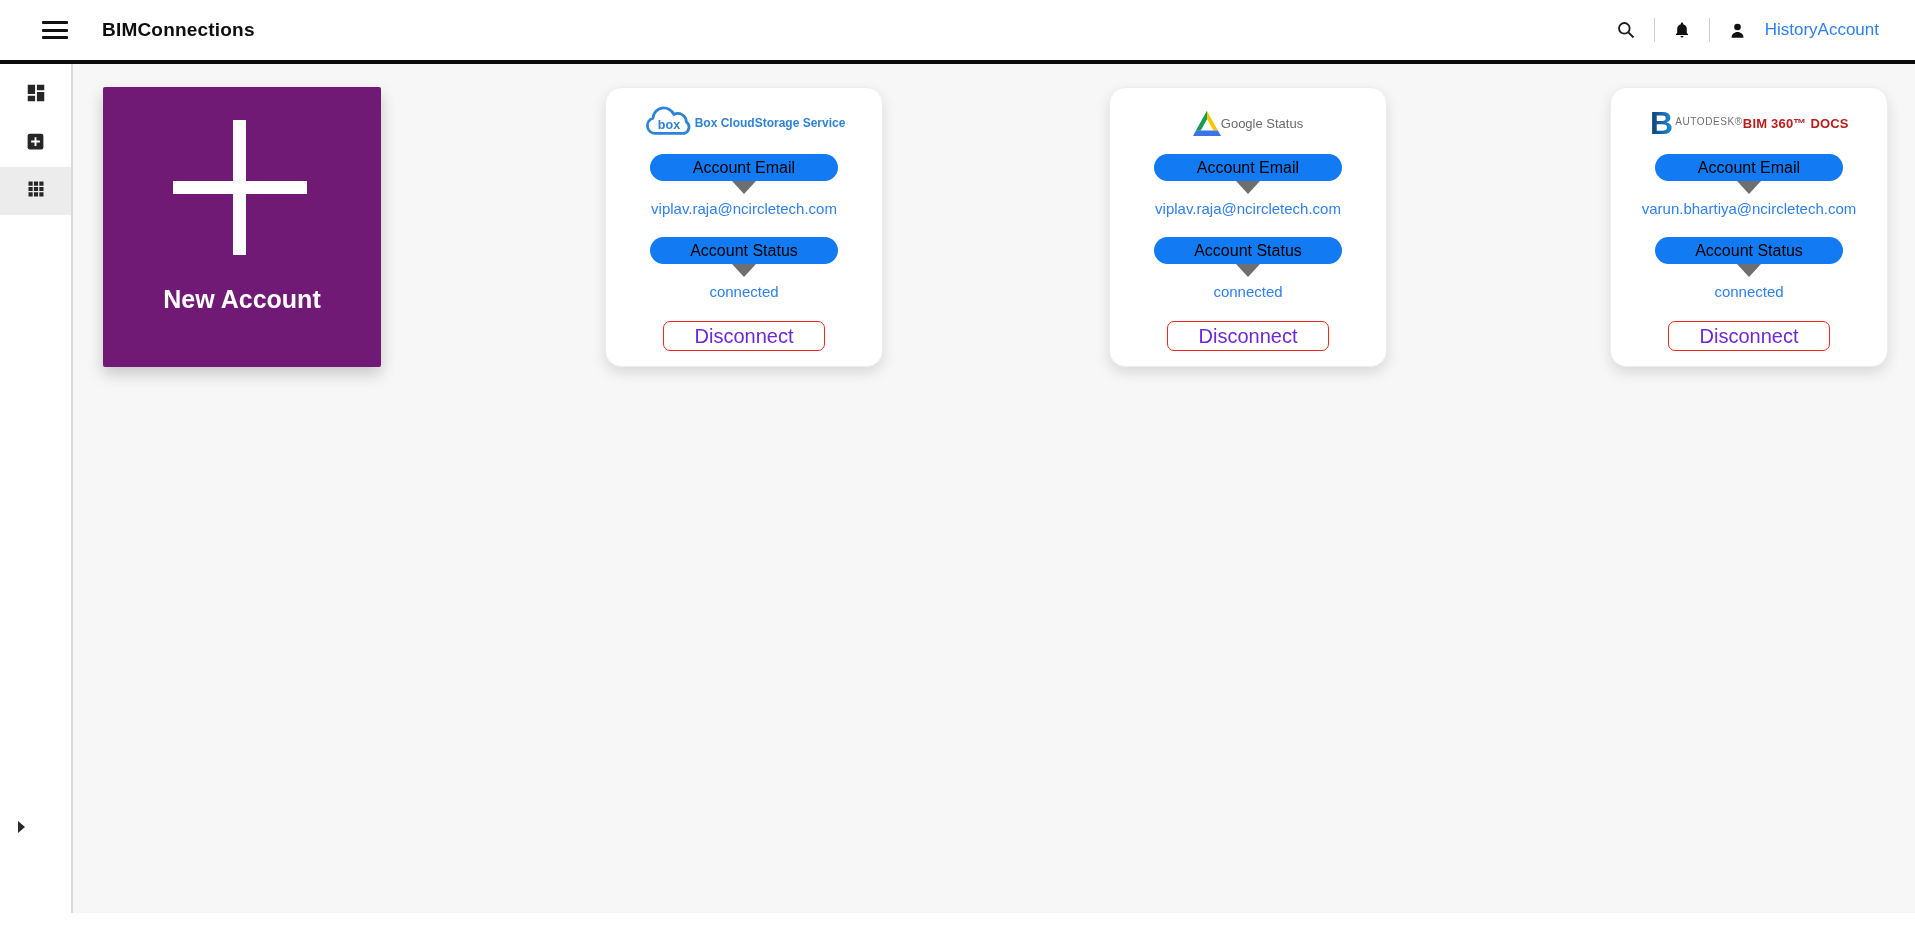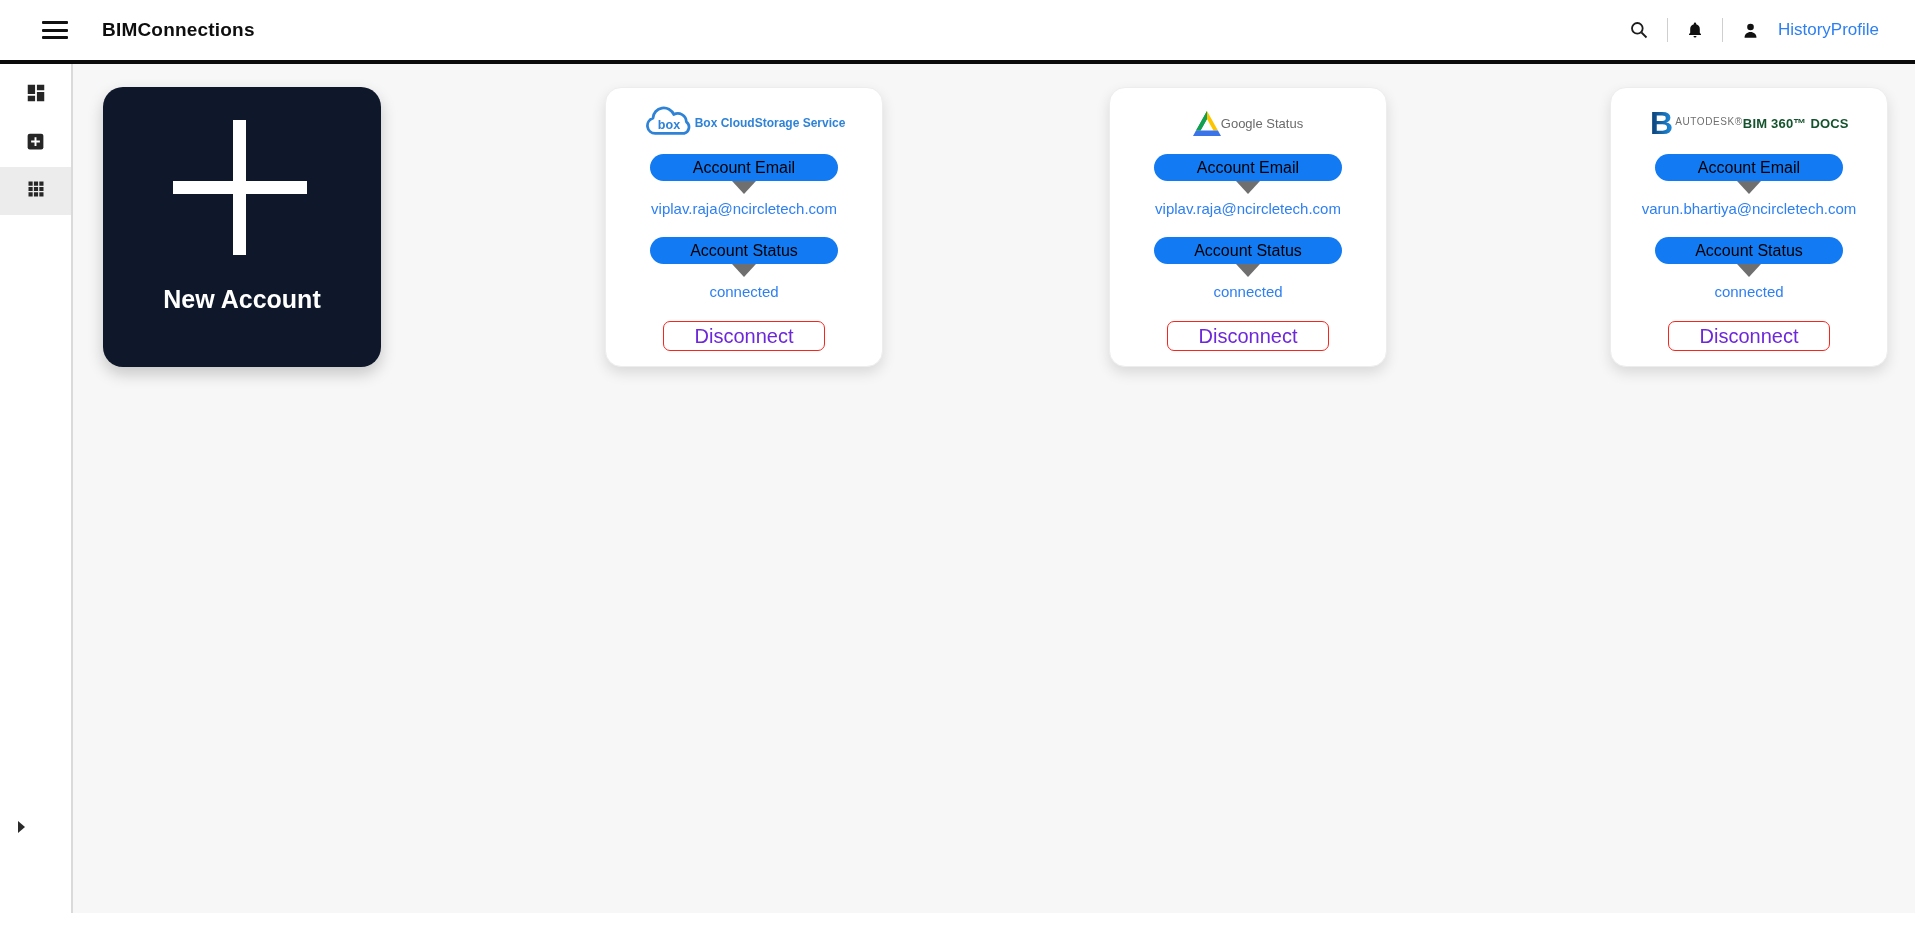--- a/index.html
+++ b/index.html
@@ -31,21 +31,21 @@
   }
   .side-item { width:71px; height:48px; display:flex; align-items:center; justify-content:center; cursor:pointer; }
   .side-item.selected { background:#ececec; }
   .side-expander { position:absolute; left:17px; top:755px; width:14px; height:16px; background:none; border:none; cursor:pointer; display:flex; align-items:center; }
 
   .main { position:absolute; left:73px; top:0; width:1842px; height:849px; }
 
   
   .tile-new {
     position:absolute; top:23px; left:30px; width:278px; height:280px;
-    background:#0f172a; border-radius:20px; box-shadow:0 7px 16px rgba(0,0,0,.20);
+    background:#701a75; border-radius:2px; box-shadow:0 7px 16px rgba(0,0,0,.20);
     cursor:pointer; border:none;
   }
   .plus-h { position:absolute; left:70px; top:94px; width:134px; height:13px; background:#fff; }
   .plus-v { position:absolute; left:130px; top:33px; width:13px; height:135px; background:#fff; }
   .tile-new-label { position:absolute; left:0; top:198px; width:278px; text-align:center; color:#fff; font-size:25px; font-weight:700; }
 
   .card {
     position:absolute; top:23px; width:278px; height:280px;
     background:#ffffff; border:1px solid #ededed; border-radius:16px;
     box-shadow:0 6px 14px rgba(0,0,0,.12);
@@ -53,21 +53,21 @@
   }
   .card.pos-box { left:532px; }
   .card.pos-gdrive { left:1036px; }
   .card.pos-bim { left:1537px; }
 
   .card-logo { margin-top:14px; height:42px; display:flex; align-items:center; }
   .logo-lines { display:flex; flex-direction:row; justify-content:center; }
   .box-line { font-size:12px; font-weight:700; color:#2f83d7; line-height:15px; }
   .gdrive-name { font-size:13px; color:#6a6a6a; }
   .adsk-line1 { font-size:10px; color:#6f6f6f; letter-spacing:.6px; font-weight:400; line-height:12px; }
-  .adsk-line2 { font-size:13px; color:#14532d; font-weight:700; line-height:15px; letter-spacing:.2px; }
+  .adsk-line2 { font-size:13px; color:#b91c1c; font-weight:700; line-height:15px; letter-spacing:.2px; }
 
   .pill {
     width:188px; height:27px; border-radius:14px; background:#127af2;
     color:#000000; font-size:16px; display:flex; align-items:center; justify-content:center;
   }
   .pill.email-pill { margin-top:10px; }
   .pill.status-pill { margin-top:20px; }
   .tri-down { width:0; height:0; border-left:12px solid transparent; border-right:12px solid transparent; border-top:13px solid #6f6f6f; }
   .value-text { margin-top:6px; font-size:15px; color:#2d7ff2; }
 
@@ -108,21 +108,21 @@
       </button>
       <div class="vdivider"></div>
       <button class="hdr-icon-btn" aria-label="user">
         <svg width="19" height="19" viewBox="0 0 24 24" fill="#111">
           <circle cx="12" cy="7.6" r="4.2"></circle>
           <path d="M4.5 21c0-4.1 3.4-7 7.5-7s7.5 2.9 7.5 7z"></path>
         </svg>
       </button>
       <div class="hdr-links">
         <a class="hdr-link">History</a>
-        <a class="hdr-link">Profile</a>
+        <a class="hdr-link">Account</a>
       </div>
     </div>
   </header>
 
   <div class="content-row">
 
     <aside class="sidebar">
       <div class="side-item">
         <span>
           <svg width="22" height="22" viewBox="0 0 24 24" fill="#262626">

